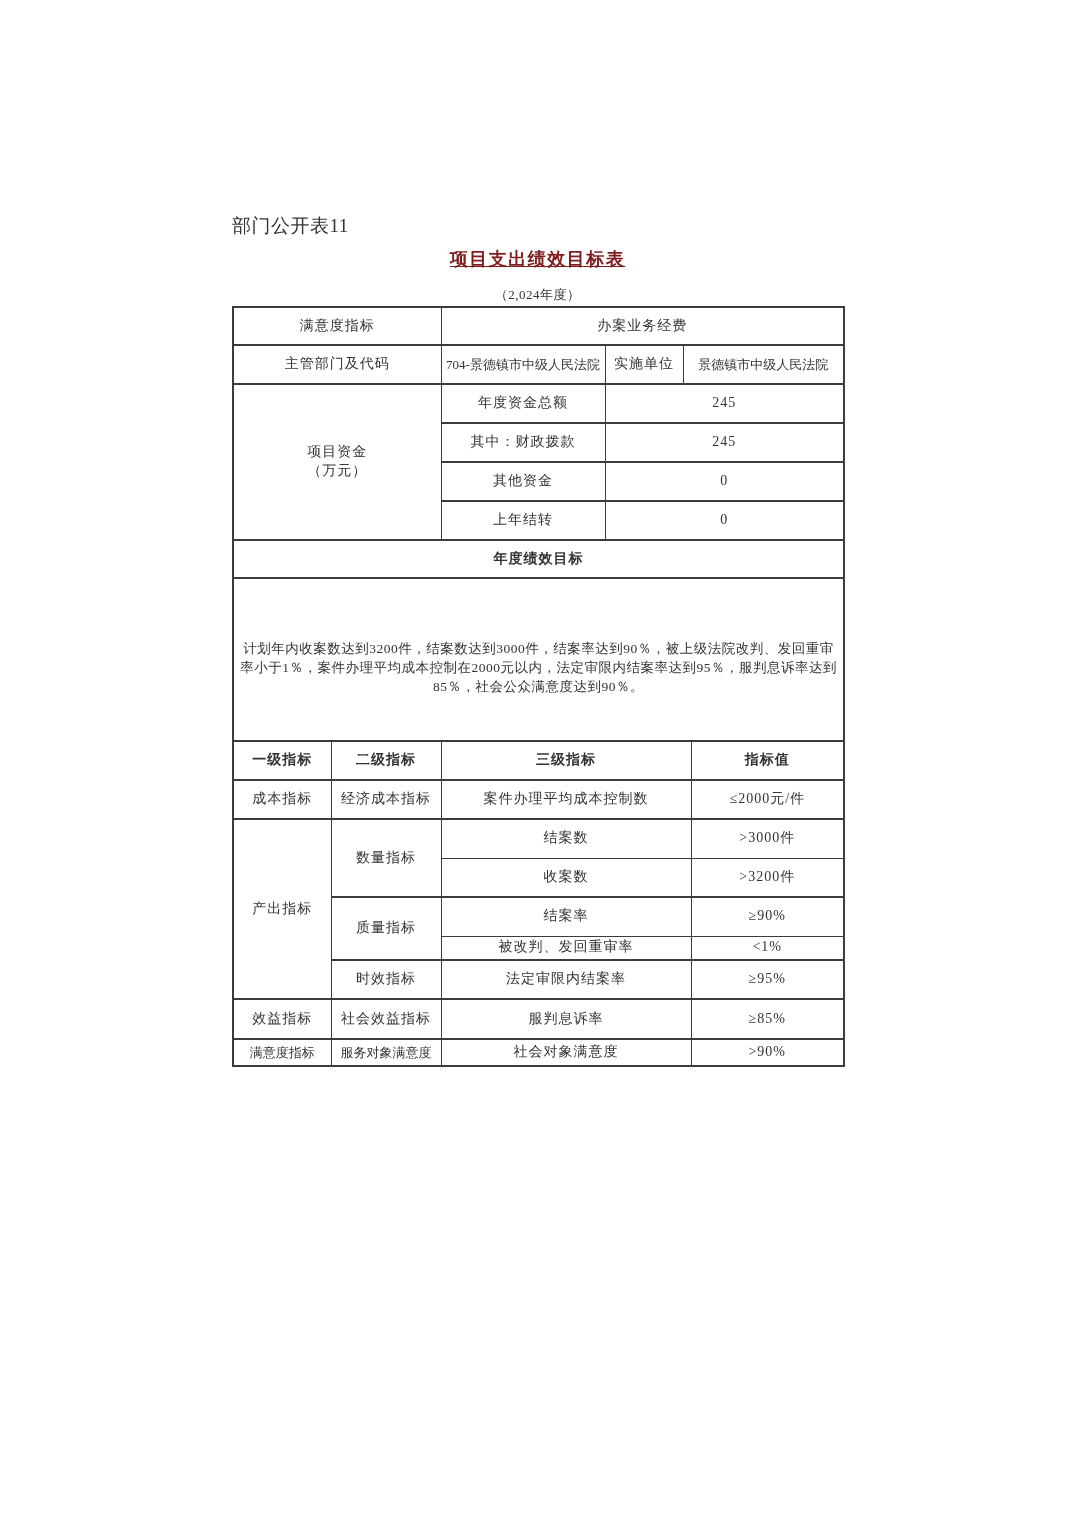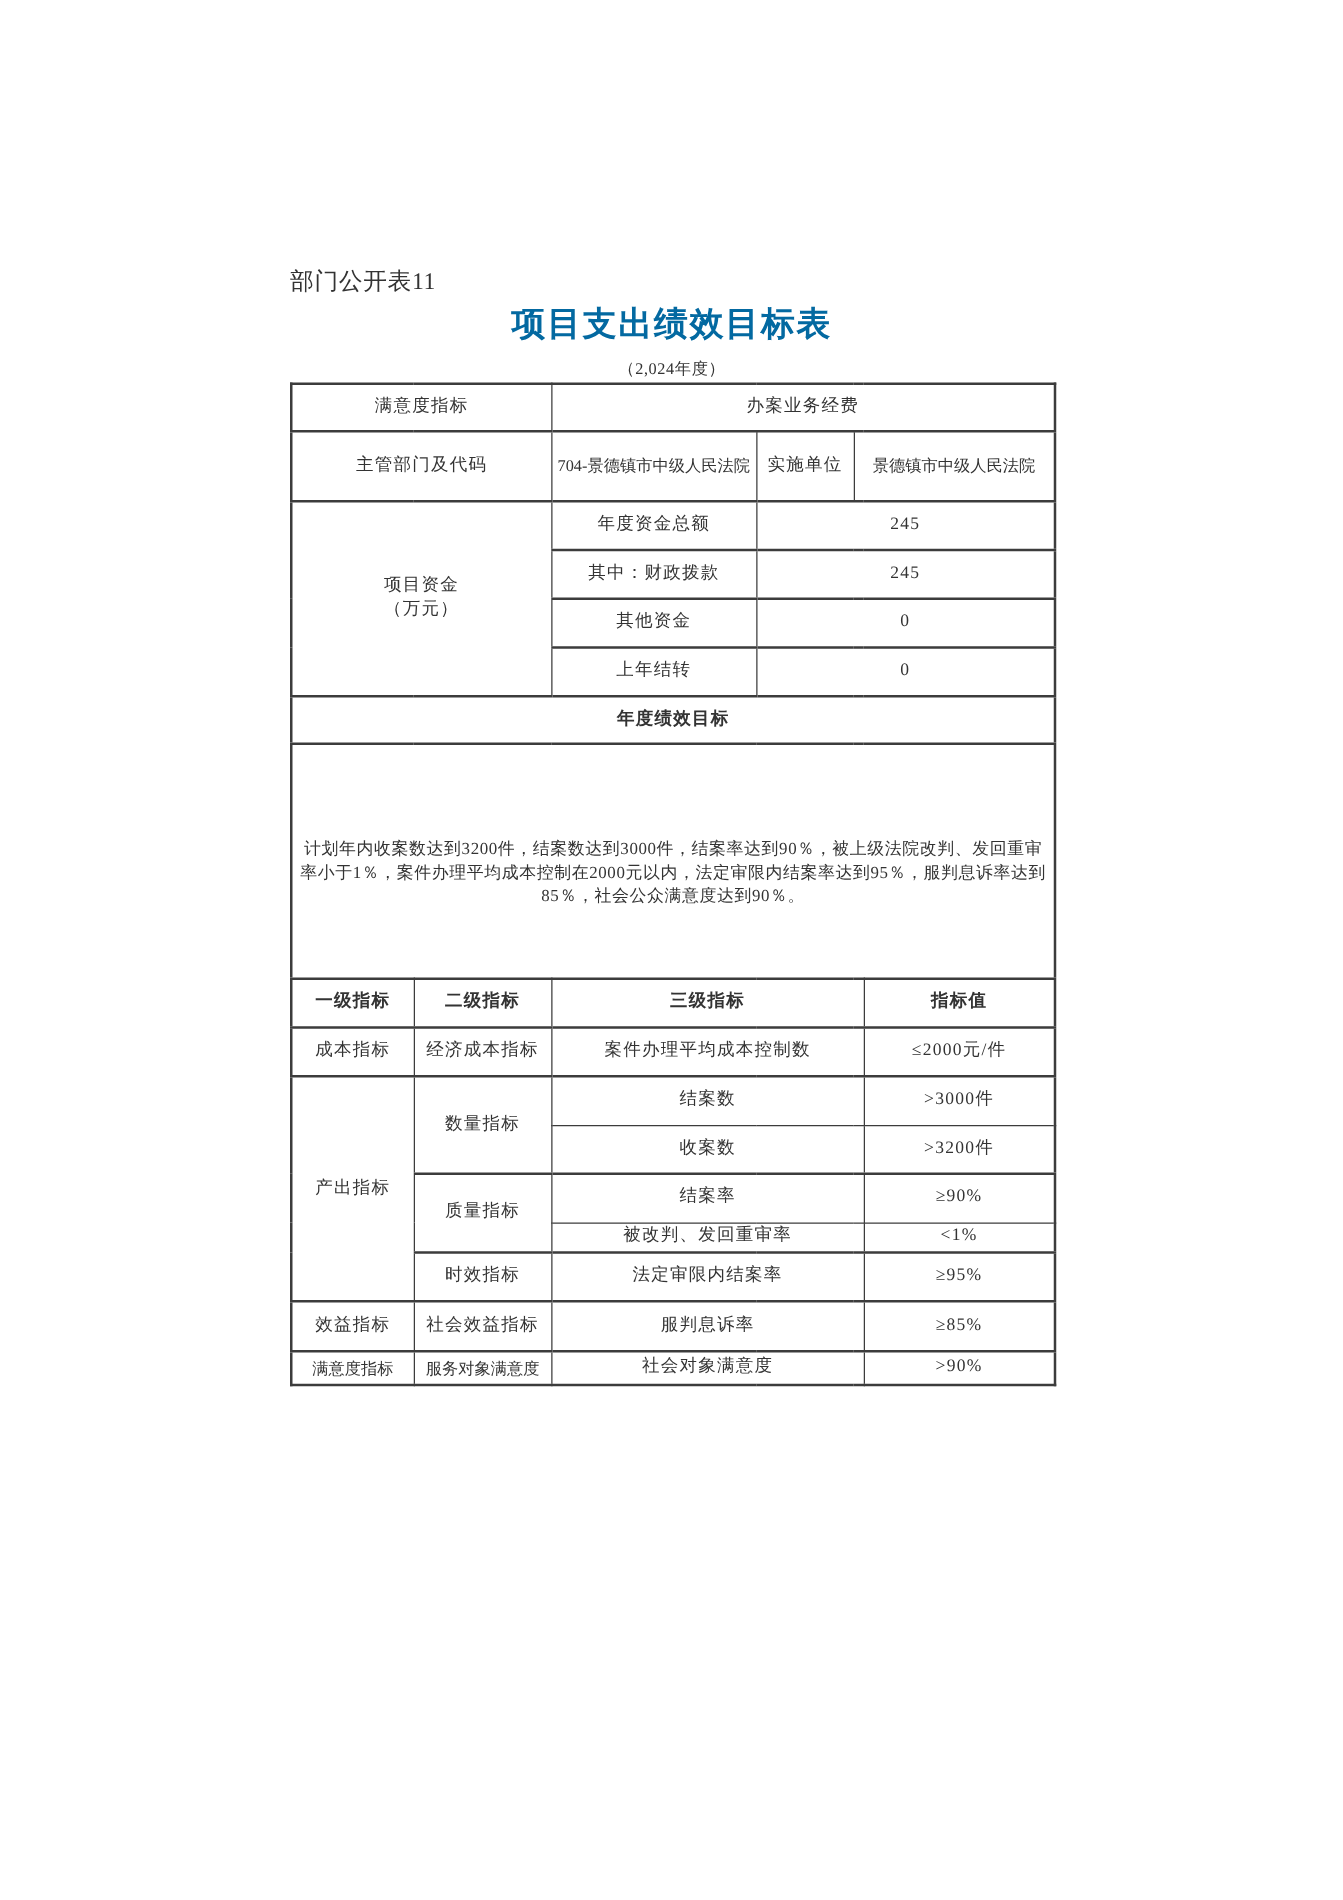--- a/index.html
+++ b/index.html
@@ -23,26 +23,27 @@
     color: #333333;
   }
   .doc-label {
     font-size: 19px;
     line-height: 15px;
     text-align: left;
     letter-spacing: 0.5px;
   }
   .title {
     margin: 13px 0 0 0;
-    font-size: 27px;
+    font-size: 18px;
     line-height: 27px;
     font-weight: bold;
     text-align: center;
     letter-spacing: 1.5px;
-    color: #0369a1;
+    color: #7f1d1d;
+    text-decoration: underline;
   }
   .subtitle {
     margin-top: 14px;
     font-size: 13px;
     line-height: 15px;
     text-align: center;
     letter-spacing: 0.5px;
   }
   table.main {
     margin-top: 4px;
@@ -93,21 +94,21 @@
           <col style="width:8px">
           <col style="width:153px">
       </colgroup>
       <tbody>
 
         <tr style="height:38px">
           <td colspan="2" class="bb2">满意度指标</td>
           <td colspan="4" class="bb2">办案业务经费</td>
         </tr>
 
-        <tr style="height:56px">
+        <tr style="height:39px">
           <td colspan="2" class="bb2">主管部门及代码</td>
           <td class="bb2 tight">704-景德镇市中级人民法院</td>
           <td class="bb2">实施单位</td>
           <td colspan="2" class="bb2 tight">景德镇市中级人民法院</td>
         </tr>
 
         <tr style="height:39px">
           <td colspan="2" rowspan="4" class="bb2">
             <span>项目资金</span><br>
             <span>（万元）</span>
@@ -124,21 +125,21 @@
           <td colspan="3" class="bb2">0</td>
         </tr>
         <tr style="height:39px">
           <td class="bb2">上年结转</td>
           <td colspan="3" class="bb2">0</td>
         </tr>
 
         <tr style="height:38px">
           <td colspan="6" class="bb2 bold">年度绩效目标</td>
         </tr>
-        <tr style="height:188px">
+        <tr style="height:163px">
           <td colspan="6" class="bb2 goal-cell">计划年内收案数达到3200件，结案数达到3000件，结案率达到90％，被上级法院改判、发回重审率小于1％，案件办理平均成本控制在2000元以内，法定审限内结案率达到95％，服判息诉率达到85％，社会公众满意度达到90％。</td>
         </tr>
 
         <tr style="height:39px">
           <td class="bb2 bold">一级指标</td>
           <td class="bb2 bold">二级指标</td>
           <td colspan="3" class="bb2 bold">三级指标</td>
           <td class="bb2 bold">指标值</td>
         </tr>
 

